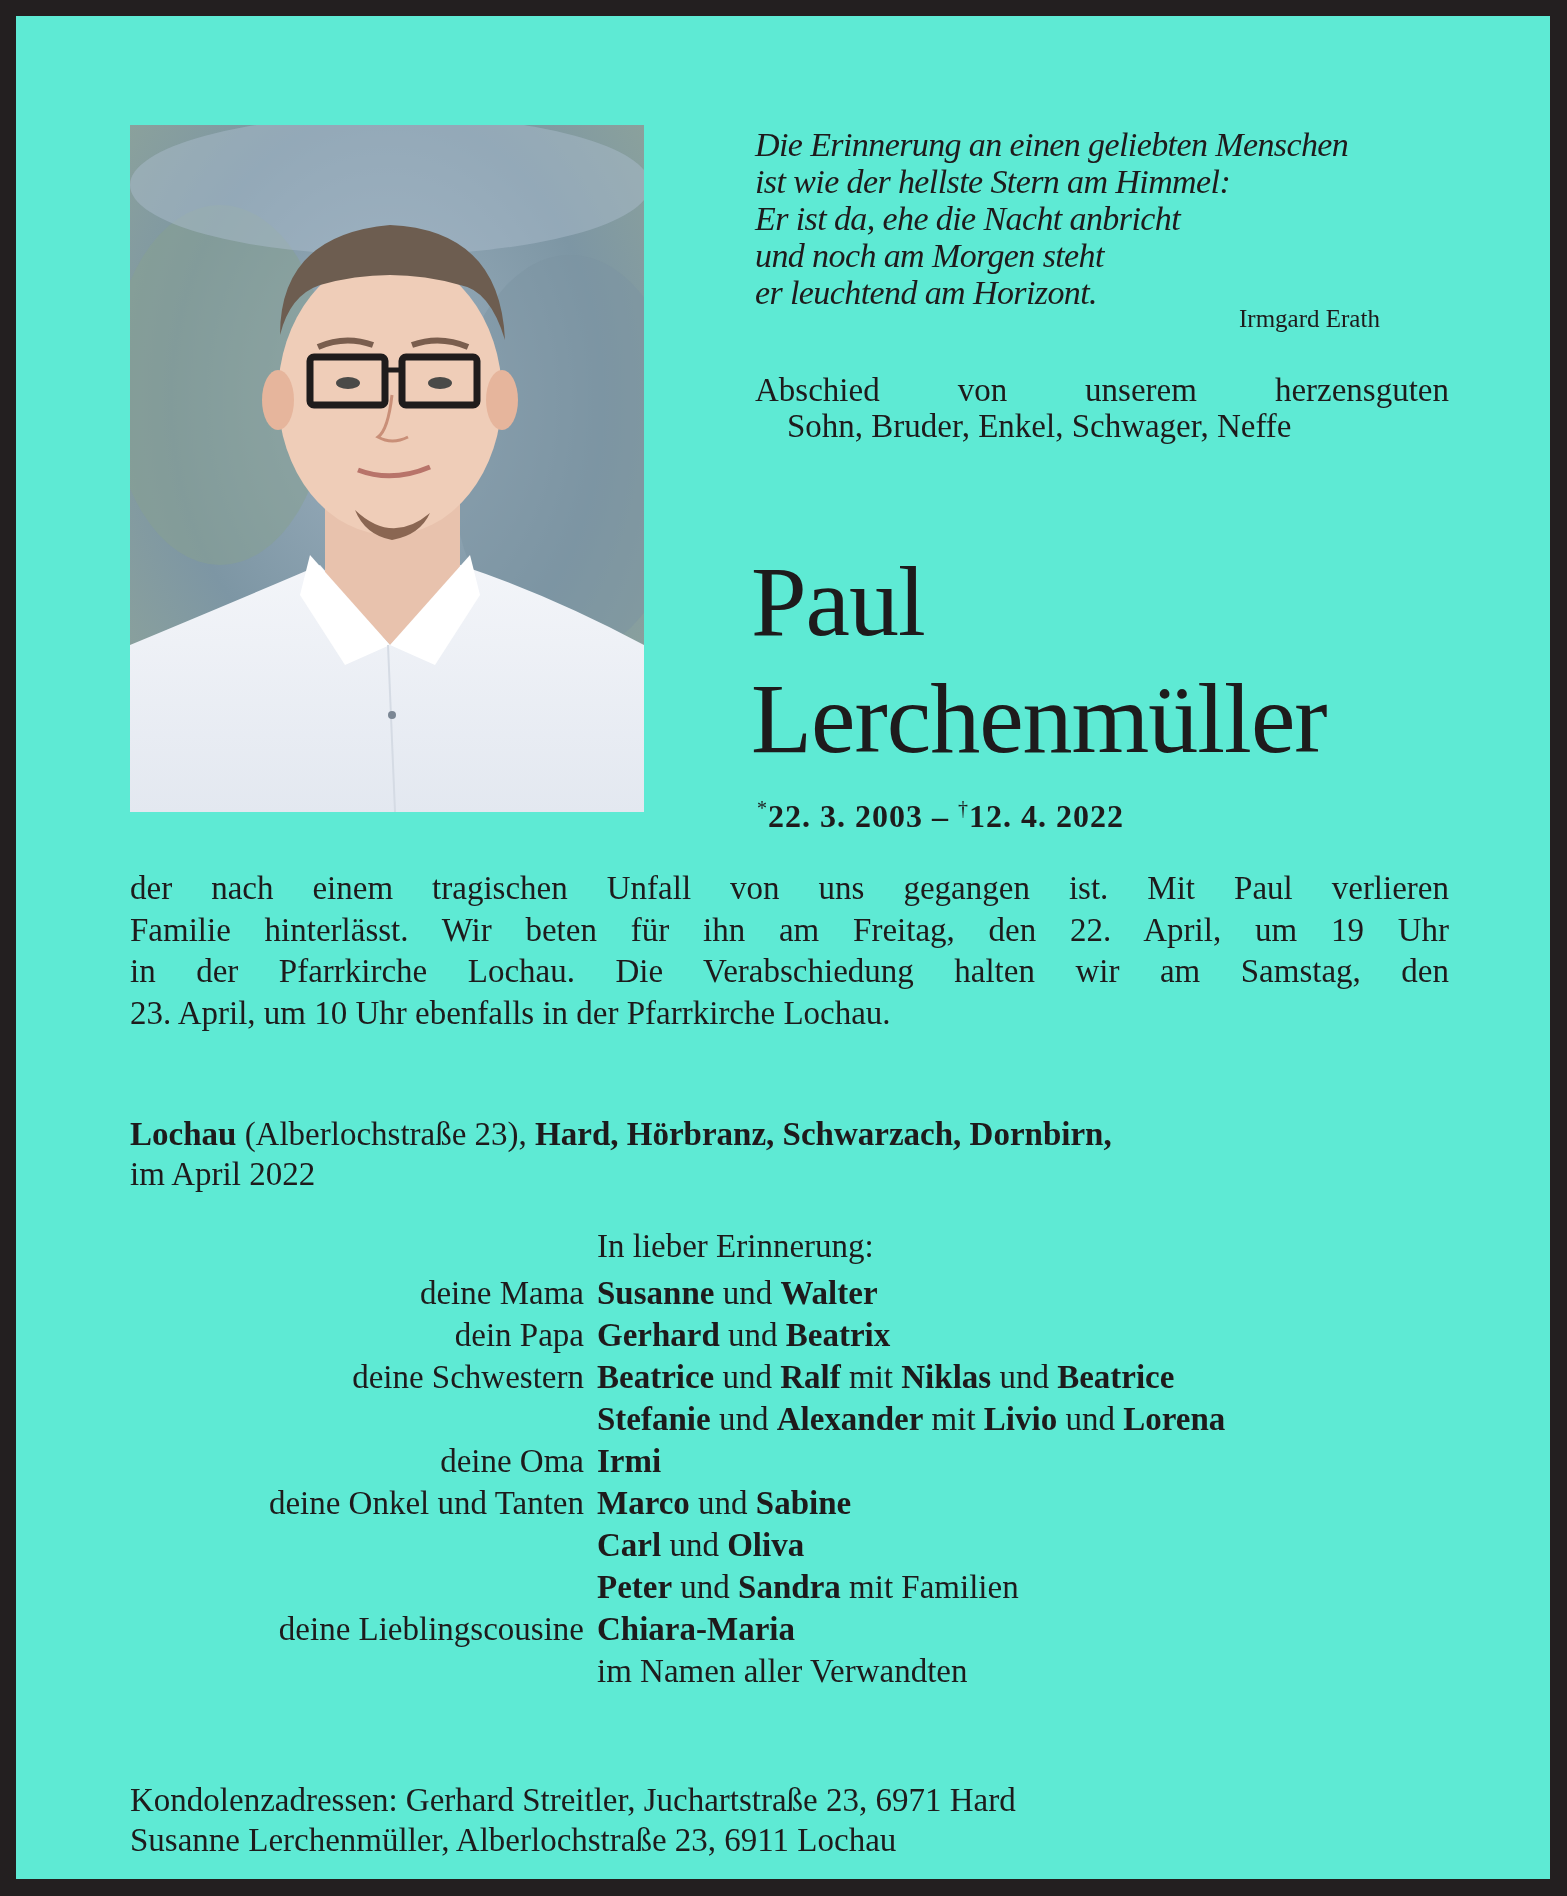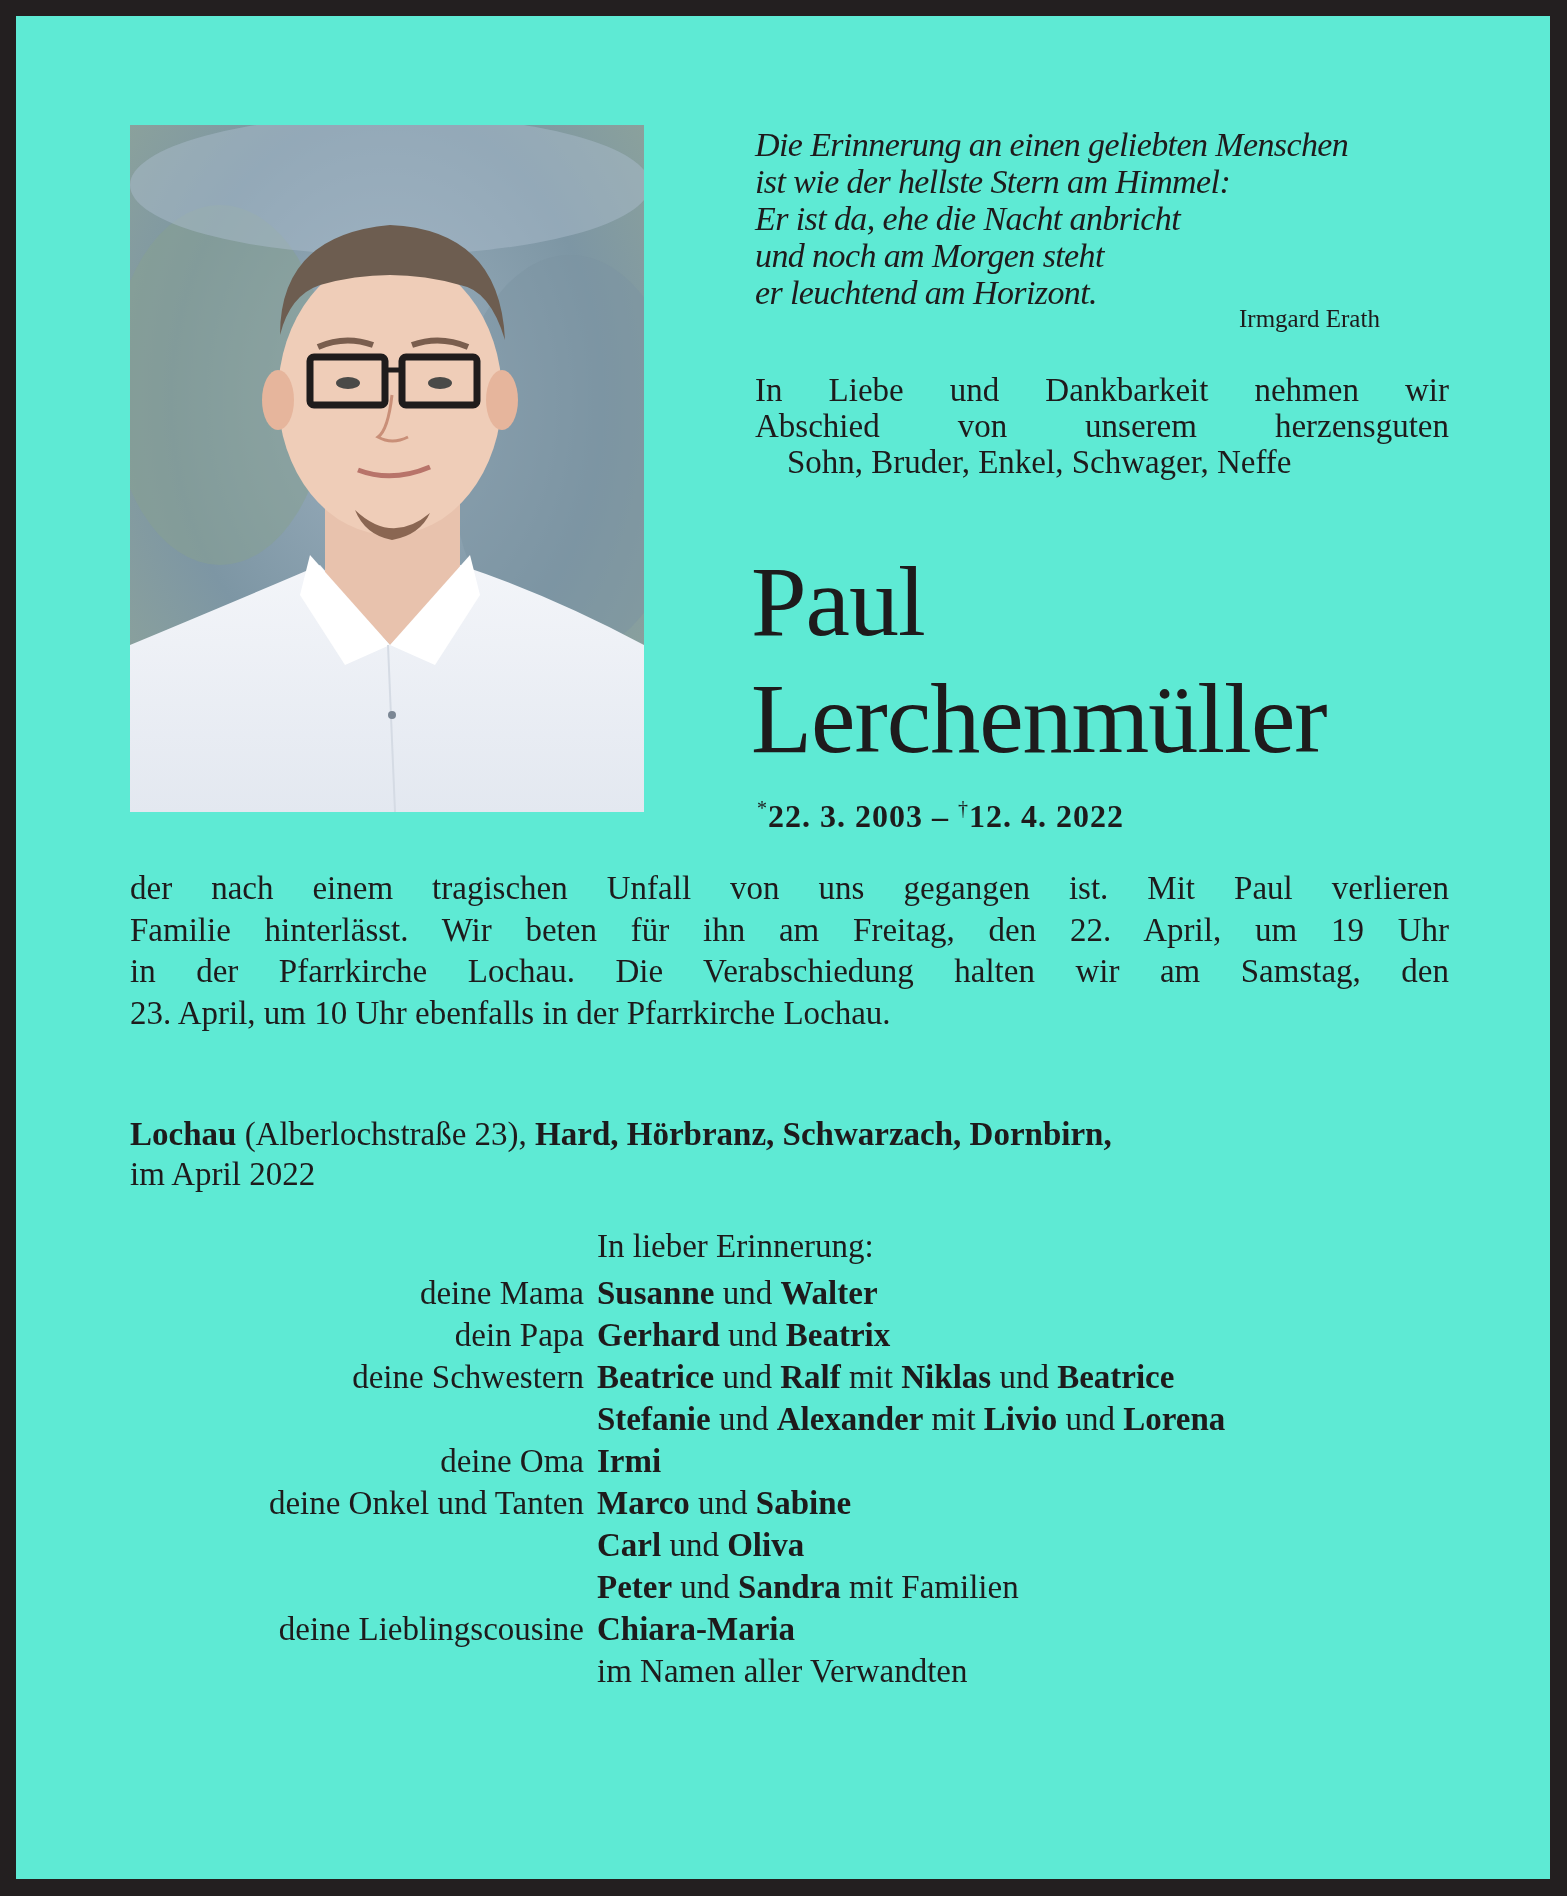--- a/index.html
+++ b/index.html
@@ -190,21 +190,20 @@
   <div class="abs quote">
     <span class="line">Die Erinnerung an einen geliebten Menschen</span>
     <span class="line">ist wie der hellste Stern am Himmel:</span>
     <span class="line">Er ist da, ehe die Nacht anbricht</span>
     <span class="line">und noch am Morgen steht</span>
     <span class="line">er leuchtend am Horizont.</span>
   </div>
   <div class="abs quote-author">Irmgard Erath</div>
 
   <div class="abs intro">
-    <span class="line">In Liebe und Dankbarkeit nehmen wir</span>
     <span class="line">Abschied von unserem herzensguten</span>
     <span class="line last">Sohn, Bruder, Enkel, Schwager, Neffe</span>
   </div>
 
   <div class="abs name">
     <span class="line">Paul</span>
     <span class="line">Lerchenmüller</span>
   </div>
 
   <div class="abs dates">
@@ -260,13 +259,17 @@
       <div class="fam-row">
         <span class="fam-label">deine Lieblingscousine</span>
         <span class="fam-names"><b>Chiara-Maria</b></span>
       </div>
       <div class="fam-row">
         <span class="fam-label"></span>
         <span class="fam-names"><span>im Namen aller Verwandten</span></span>
       </div>
     </div>
 
+  <div class="abs condolence">
+    <span class="line">Kondolenzadressen: Gerhard Streitler, Juchartstraße 23, 6971 Hard</span>
+    <span class="line">Susanne Lerchenmüller, Alberlochstraße 23, 6911 Lochau</span>
+  </div>
 </div>
 
 </body></html>

